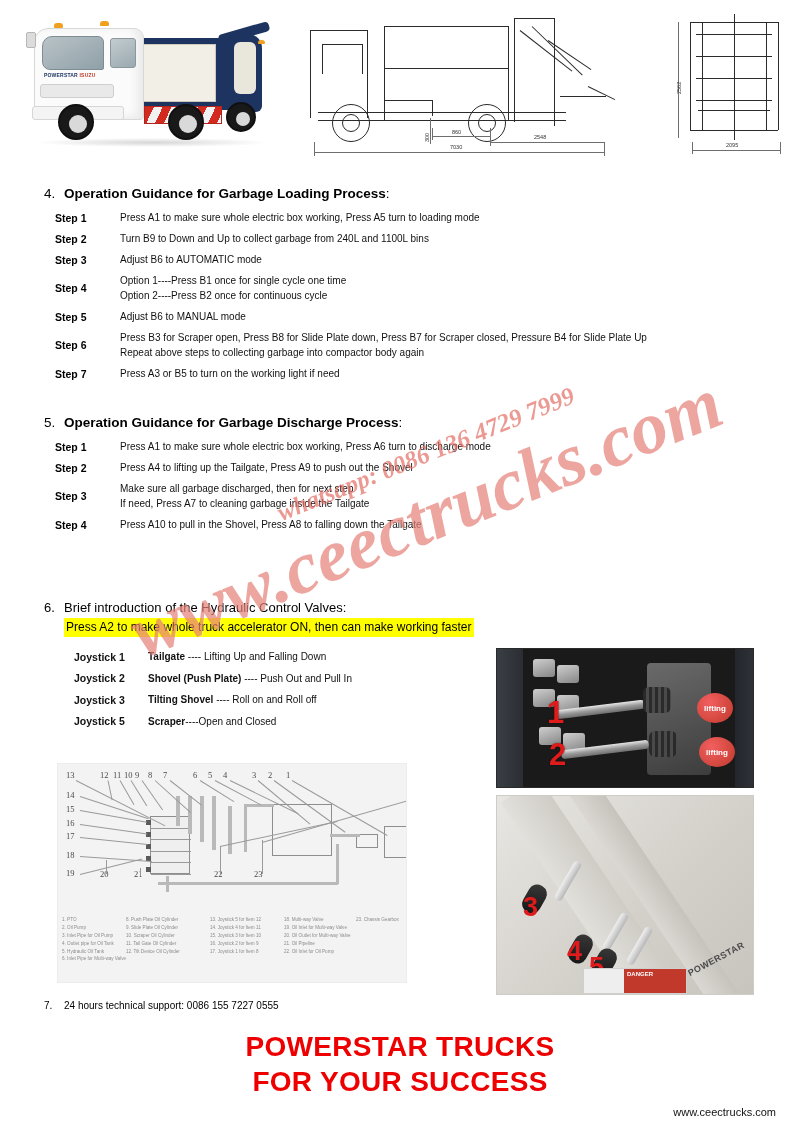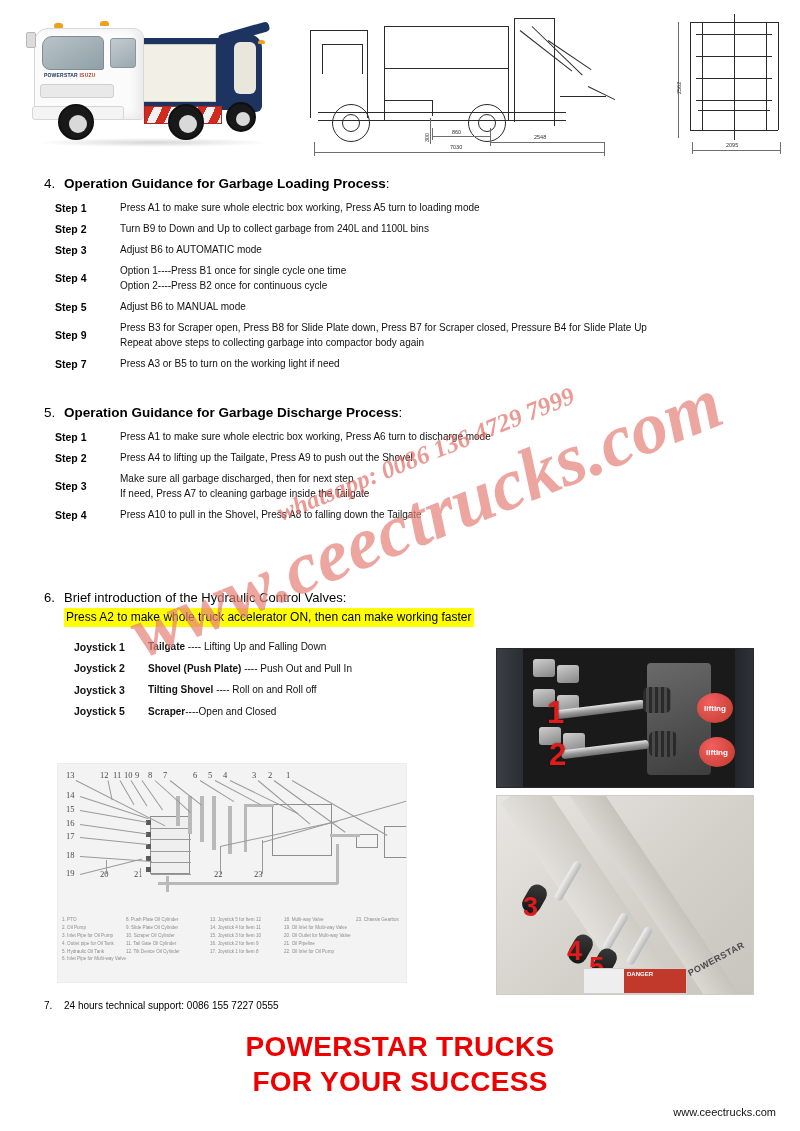--- a/index.html
+++ b/index.html
@@ -75,21 +75,21 @@
   .draw-rear { position: relative; width: 132px; height: 168px; }
   .blueprint { position:absolute; inset:0; }
   .bp-line { position:absolute; background:#2b2b2b; }
   .dim-label {
     position:absolute; font-family:"Liberation Sans", sans-serif;
     font-size:5.5px; color:#333; white-space:nowrap;
   }
   .dim-vert { transform: rotate(-90deg); transform-origin: left top; }
 
   
-  .section { position: absolute; left: 0; width: 800px; }
+  .section { position: absolute; left: 0; width: 800px; margin-top: 10px; }
   .sec-head {
     font-size: 13.5px; font-weight: bold; color:#000;
     padding-left: 44px;
   }
   .sec-head .num { font-weight: normal; display:inline-block; width: 20px; }
   .sec-head .colon { font-weight: normal; }
 
   .steps { margin-top: 6px; }
   .step-row {
     display: flex; align-items: center;
@@ -377,21 +377,21 @@
       <div class="step-body">
         <span class="line">Option 1----Press B1 once for single cycle one time</span>
         <span class="line">Option 2----Press B2 once for continuous cycle</span>
       </div>
     </div>
     <div class="step-row">
       <div class="step-label">Step 5</div>
       <div class="step-body">Adjust B6 to MANUAL mode</div>
     </div>
     <div class="step-row two-line">
-      <div class="step-label">Step 9</div>
+      <div class="step-label">Step 6</div>
       <div class="step-body">
         <span class="line">Press B3 for Scraper open, Press B8 for Slide Plate down, Press B7 for Scraper closed, Pressure B4 for Slide Plate Up</span>
         <span class="line">Repeat above steps to collecting garbage into compactor body again</span>
       </div>
     </div>
     <div class="step-row">
       <div class="step-label">Step 7</div>
       <div class="step-body">Press A3 or B5 to turn on the working light if need</div>
     </div>
   </div>

